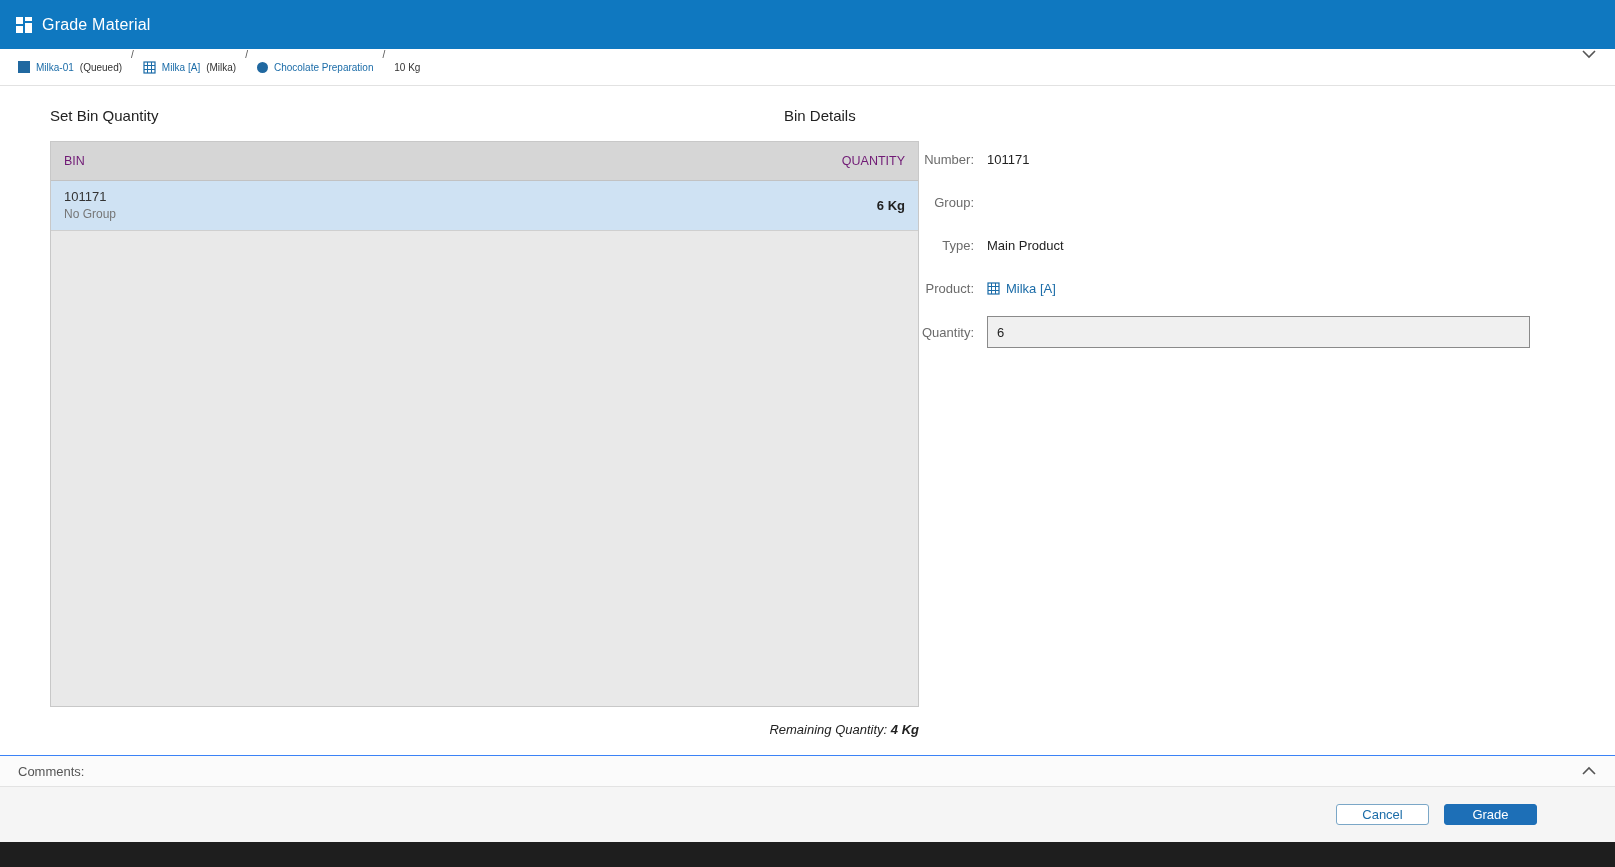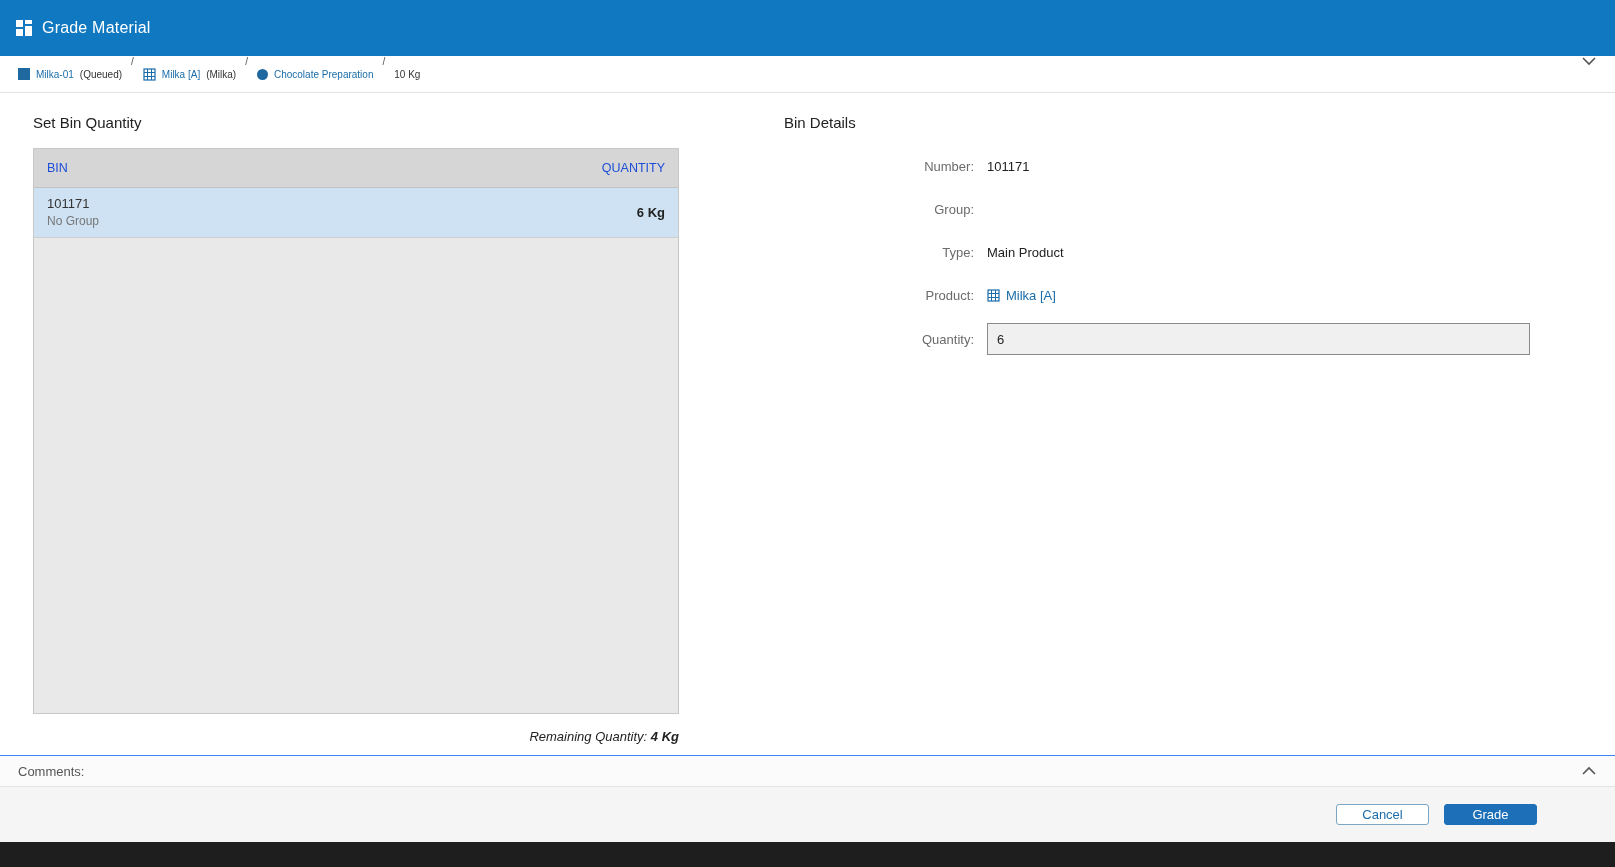--- a/index.html
+++ b/index.html
@@ -8,21 +8,21 @@
     font-family: "Liberation Sans", sans-serif;
     background: #ffffff;
     color: #333;
     display: flex;
     flex-direction: column;
     overflow: hidden;
   }
 
   
   .topbar {
-    height: 56px;
+    height: 49px;
     background: #0f78c0;
     display: flex;
     align-items: center;
     padding: 0 16px;
     flex: 0 0 auto;
   }
   .topbar .app-icon { display: inline-flex; margin-right: 10px; }
   .topbar .title { color: #ffffff; font-size: 16px; letter-spacing: .2px; }
 
   
@@ -40,39 +40,39 @@
   .crumb .suffix { color: #333; }
   .sep { margin: 0 9px; color: #555; }
   .sq-icon { width: 12px; height: 12px; background: #2068a0; display: inline-block; }
   .circ-icon { width: 11px; height: 11px; background: #2068a0; border-radius: 50%; display: inline-block; }
   .chev { margin-left: auto; cursor: pointer; display: inline-flex; }
 
   
   .main { flex: 1 1 auto; position: relative; background: #ffffff; }
   .panel-title { font-size: 15px; color: #222; }
 
-  .panel-left { position: absolute; left: 33px; top: 21px; width: 646px; }
+  .panel-left { position: absolute; left: 50px; top: 21px; width: 869px; }
   .bin-table {
     margin-top: 17px;
     border: 1px solid #c8c8c8;
     height: 566px;
     background: #e9e9e9;
     display: flex;
     flex-direction: column;
   }
   .bin-header {
     height: 39px;
     background: #d6d6d6;
     border-bottom: 1px solid #c2c2c2;
     display: flex;
     justify-content: space-between;
     align-items: center;
     padding: 0 13px;
     font-size: 12.5px;
-    color: #1d4ed8;
+    color: #701a75;
     flex: 0 0 auto;
   }
   .bin-row {
     background: #cfe2f3;
     border-bottom: 1px solid #cfcfcf;
     display: flex;
     justify-content: space-between;
     align-items: center;
     padding: 7px 13px;
     cursor: pointer;

